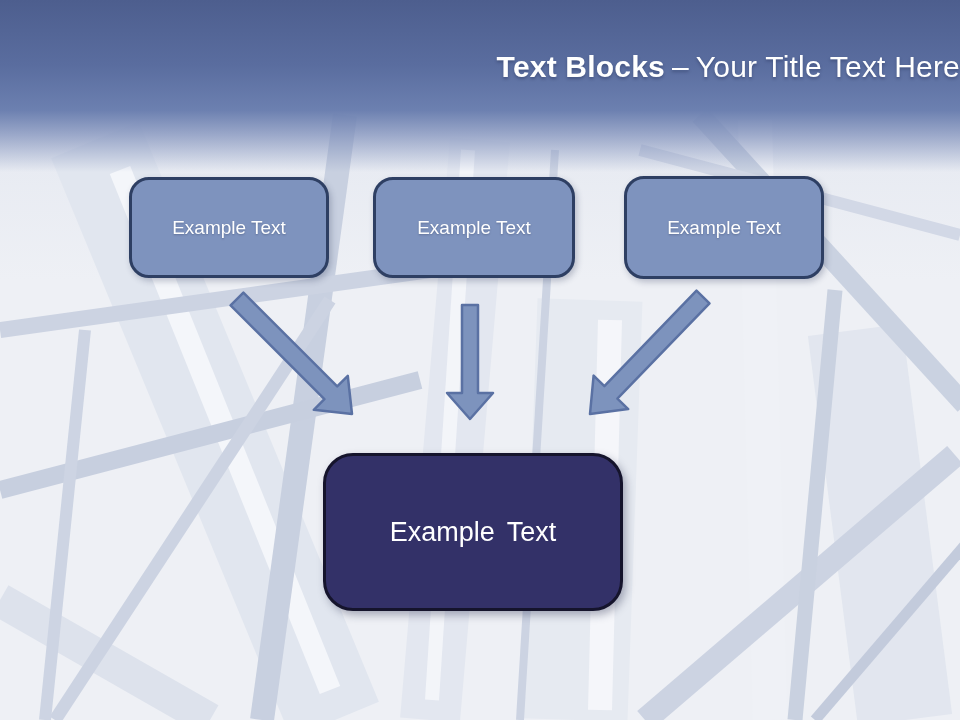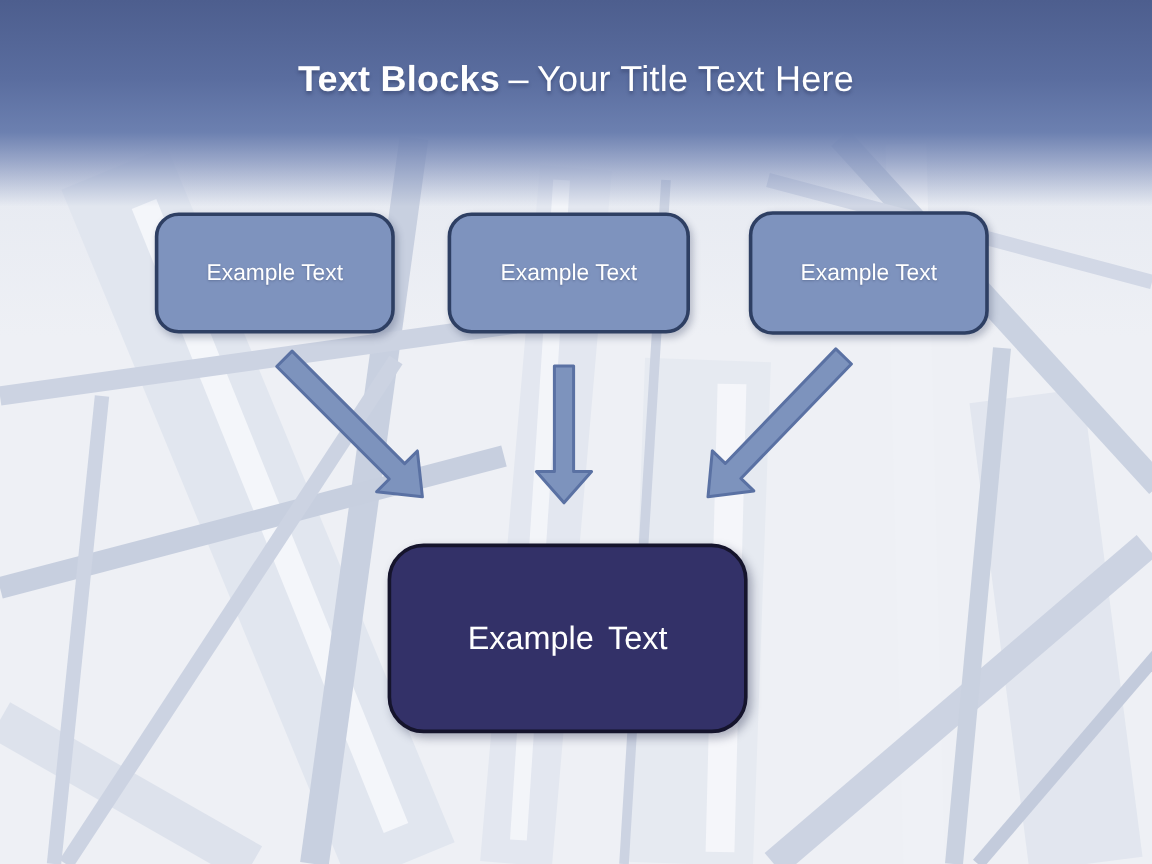--- a/index.html
+++ b/index.html
@@ -15,21 +15,21 @@
     background:linear-gradient(180deg,
       var(--header_top,#4d5e8e) 0%,
       #5a6d9f 38%,
       var(--header_bottom,#6c80b0) 64%,
       rgba(124,141,185,0.72) 78%,
       rgba(214,221,236,0) 100%);
     pointer-events:none;
   }
   .title{
     position:absolute;left:0;top:50px;width:960px;
-    text-align:center;margin:0;
+    text-align:right;margin:0;
     font-size:30px;font-weight:400;color:var(--title_text,#fff);
     text-shadow:0 2px 3px rgba(25,35,70,0.35);
     letter-spacing:0.2px;
   }
   .title .bold{font-weight:700;}
   .title .dash{margin:0 7px;}
   
   .box{
     position:absolute;display:flex;align-items:center;justify-content:center;
     background:var(--box_fill,#7e93be);

